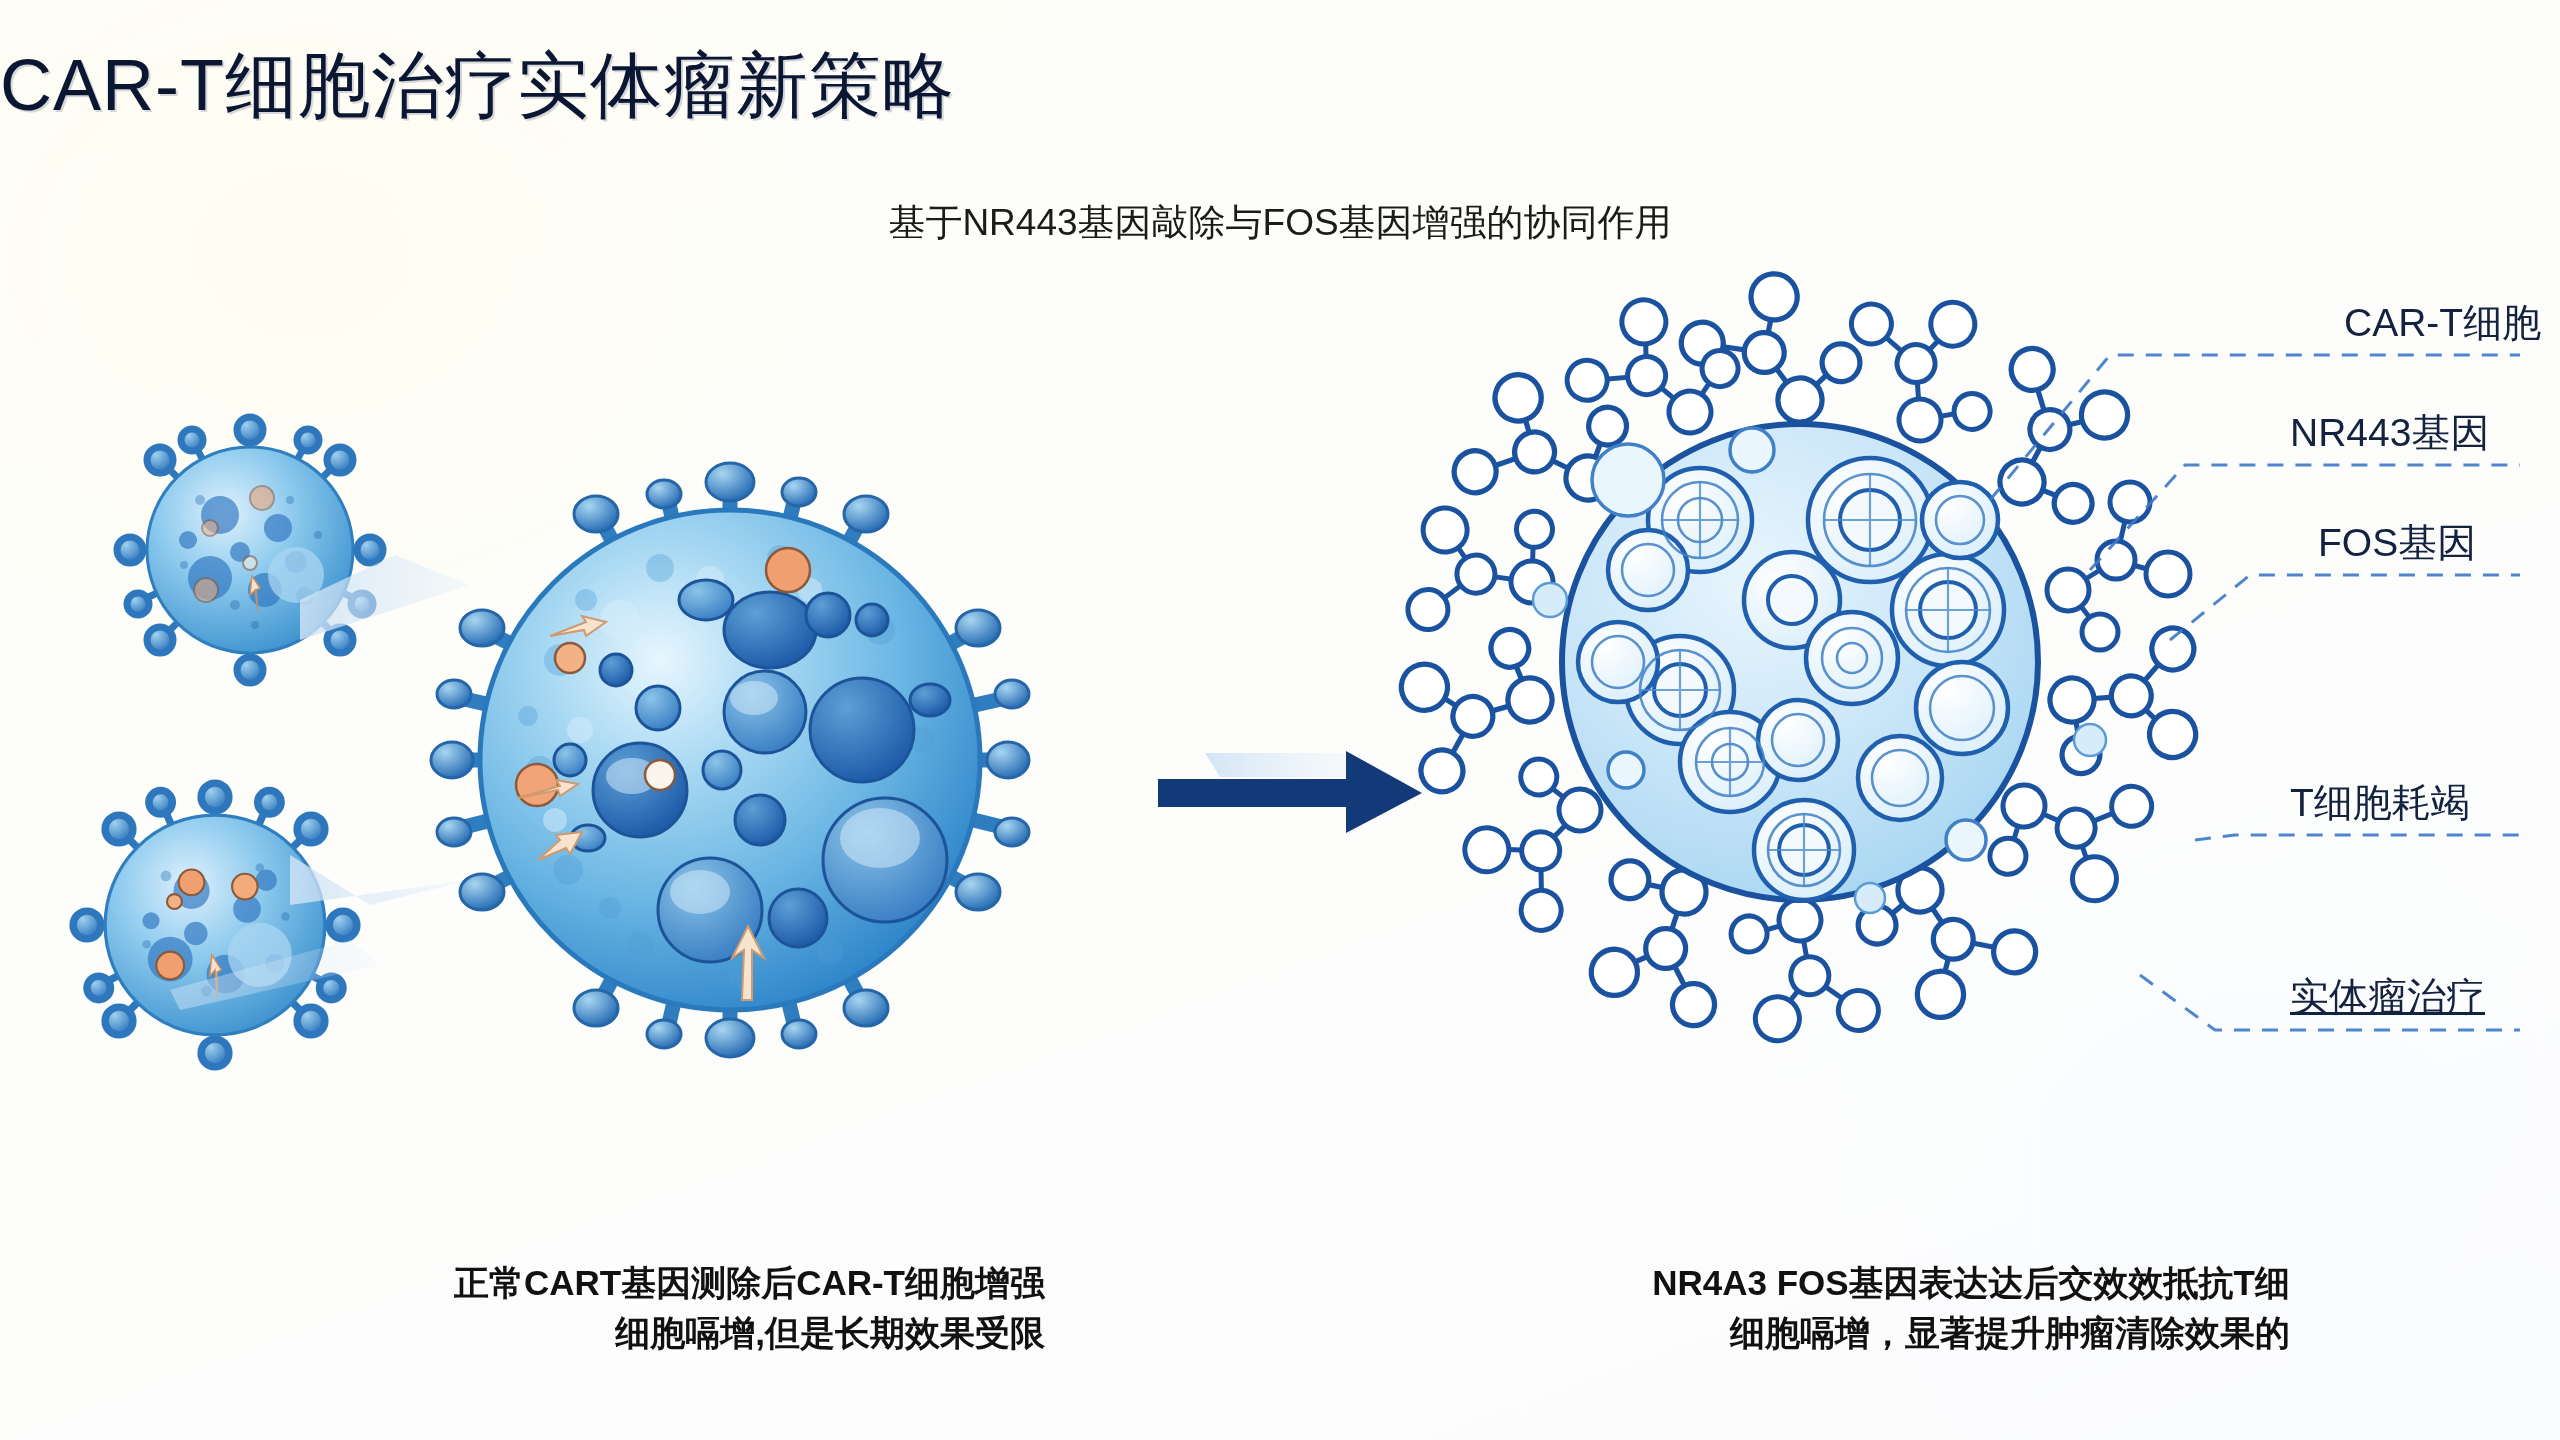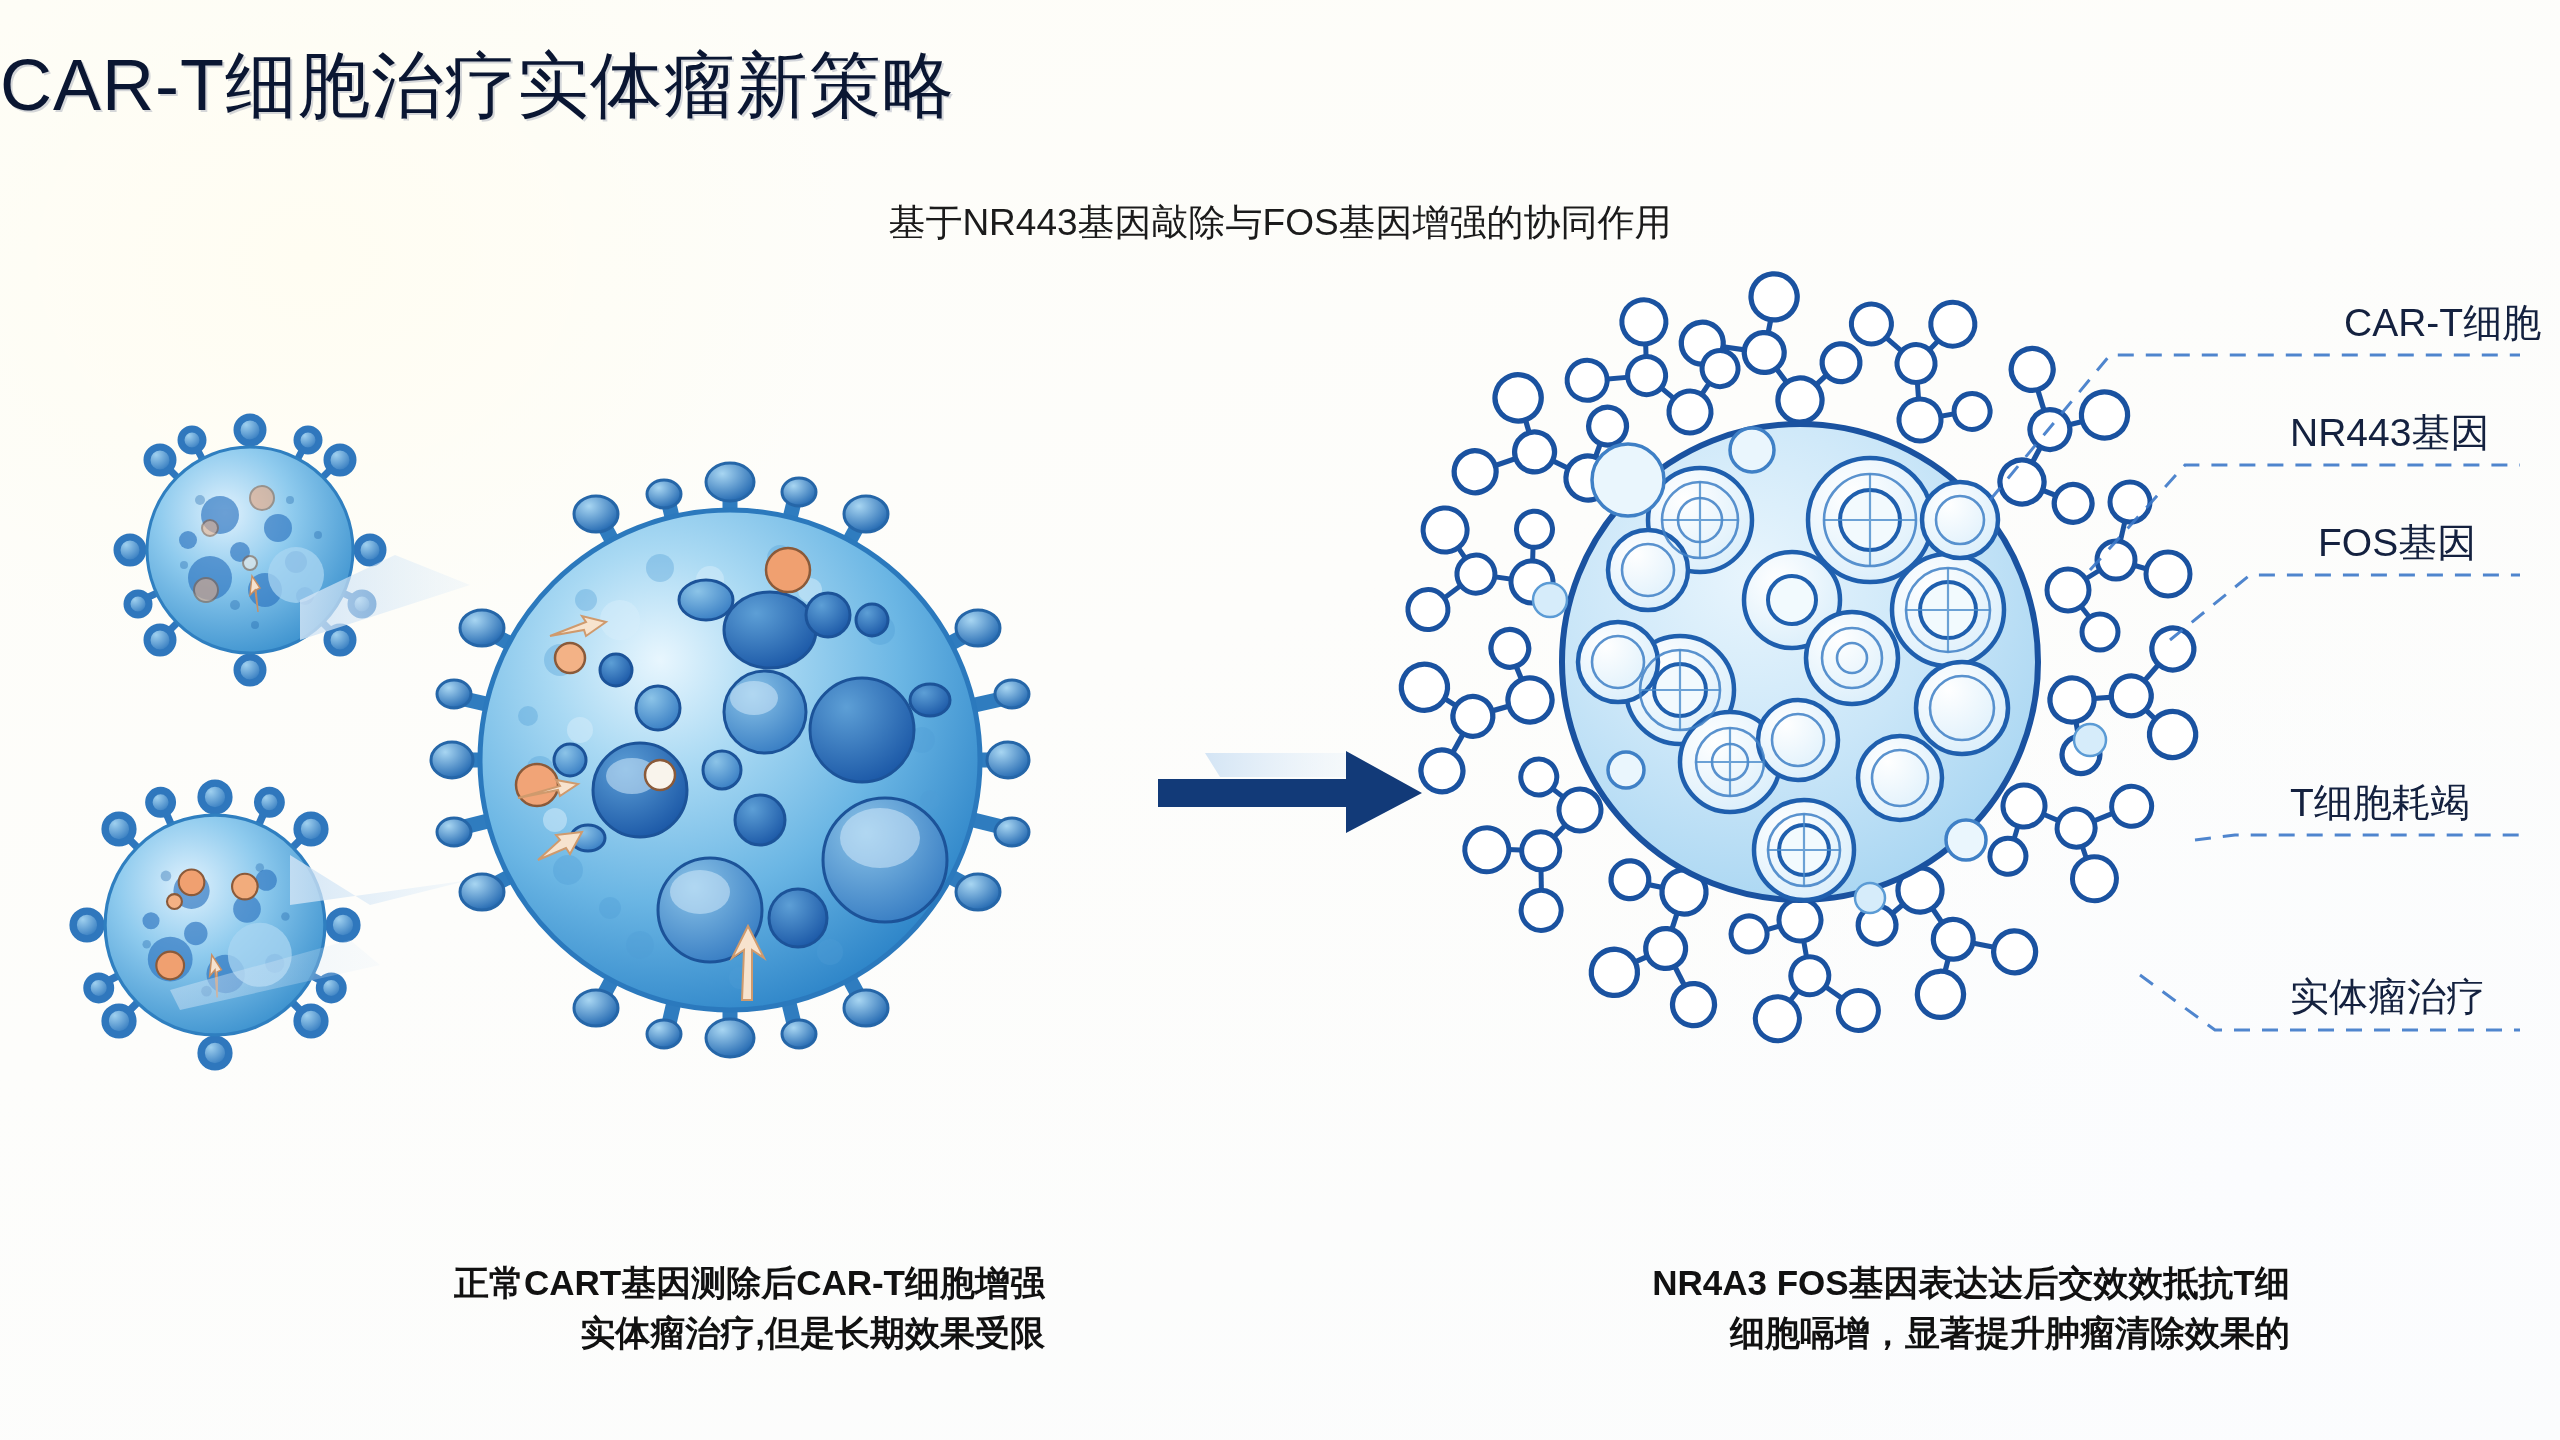--- a/index.html
+++ b/index.html
@@ -477,24 +477,24 @@
       <polyline points="2170,640 2250,575 2520,575"></polyline>
       <polyline points="2195,840 2235,835 2520,835"></polyline>
       <polyline points="2140,975 2215,1030 2520,1030"></polyline>
     </g>
   </svg>
 
   <div class="label" style="left:2300px;top:296px;margin-left:44px;">CAR-T细胞</div>
   <div class="label" style="left:2290px;top:406px;">NR443基因</div>
   <div class="label" style="left:2318px;top:516px;">FOS基因</div>
   <div class="label" style="left:2290px;top:776px;">T细胞耗竭</div>
-  <div class="label" style="left:2290px;top:970px;">实体瘤治疗</div>
+  <div class="label" style="left:2290px;top:970px;text-decoration:underline;">实体瘤治疗</div>
 
   <div class="caption left">
     <span class="l1">正常CART基因测除后CAR-T细胞增强</span>
-    <span class="l2">实体瘤治疗,但是长期效果受限</span>
+    <span class="l2">细胞嗝增,但是长期效果受限</span>
   </div>
   <div class="caption right">
     <span class="l1">NR4A3 FOS基因表达达后交效效抵抗T细</span>
     <span class="l2">细胞嗝增，显著提升肿瘤清除效果的</span>
   </div>
 
 </div>
 
 </body></html>

